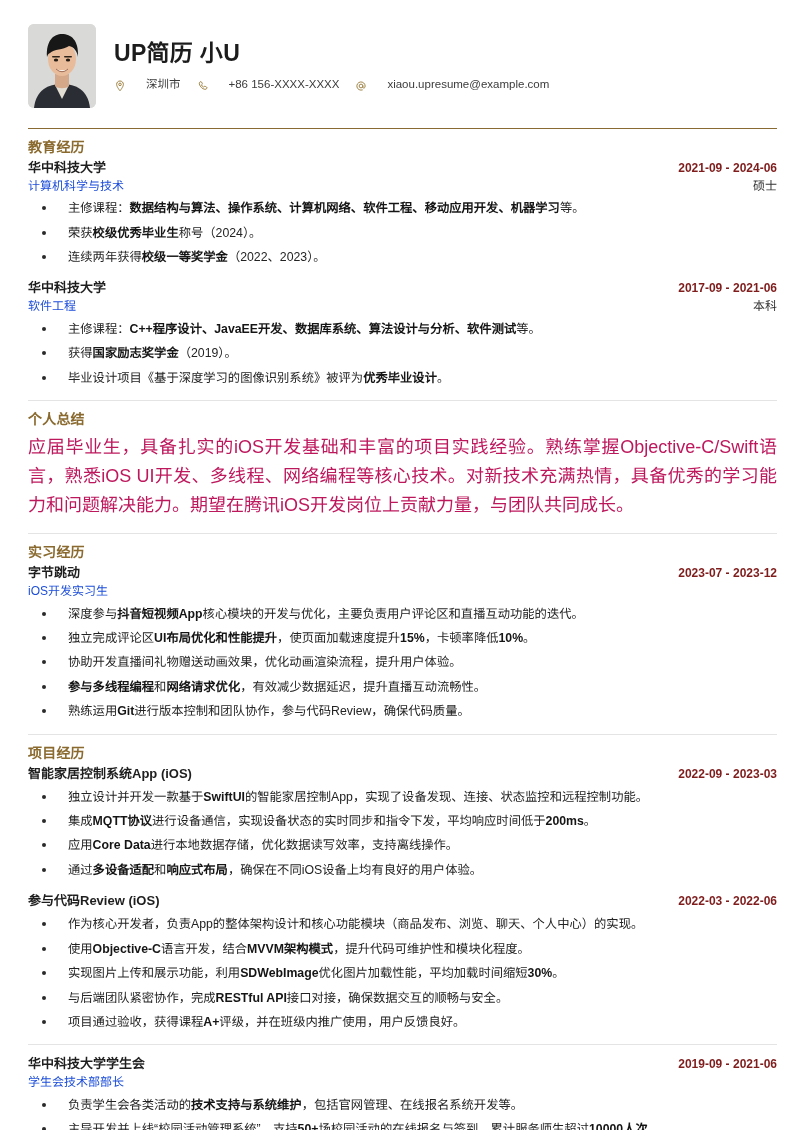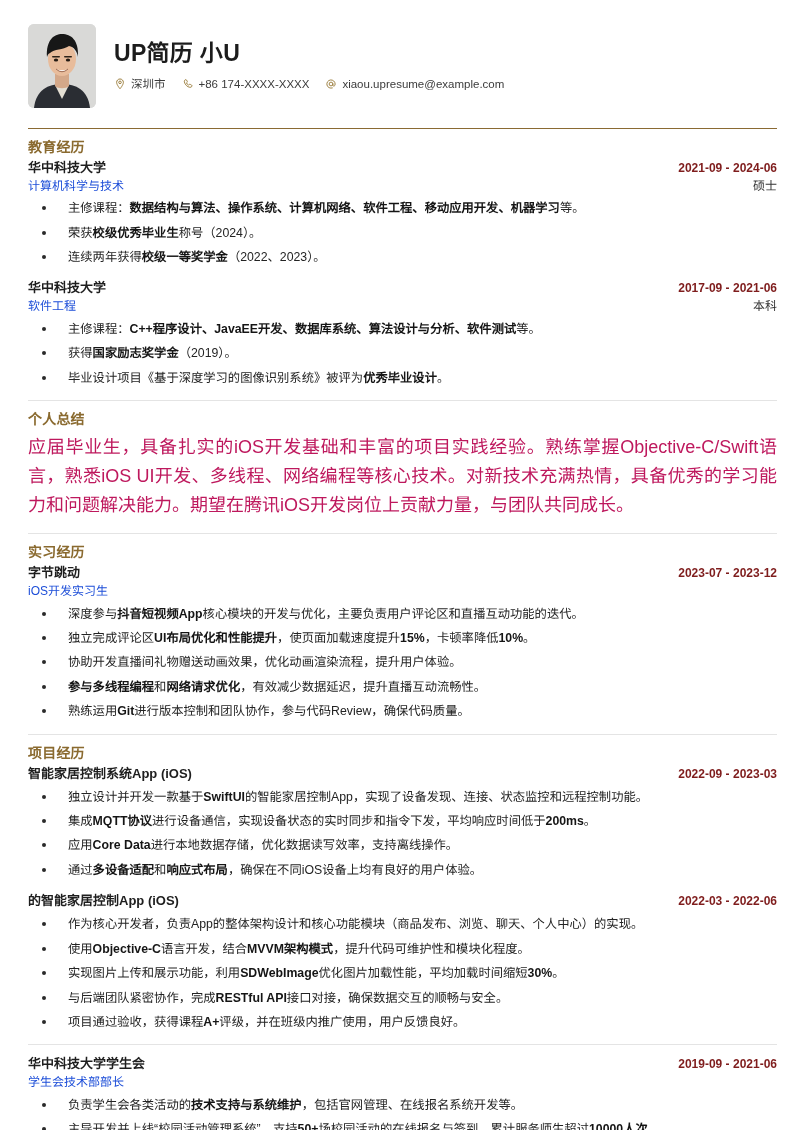--- a/index.html
+++ b/index.html
@@ -58,22 +58,22 @@
     display: flex;
     align-items: center;
     flex-wrap: wrap;
     gap: 4px 6px;
     font-size: 11.5px;
     color: #3b3b3b;
     line-height: 1.3;
   }
   .contact-item {
     display: inline-flex;
-    align-items: center;
-    gap: 5px;
+    align-items: flex-end;
+    gap: 20px;
     margin-right: 10px;
     white-space: nowrap;
   }
   .contact-item:last-child { margin-right: 0; }
   .cicon {
     display: inline-block;
     width: 12px;
     height: 12px;
     flex: 0 0 auto;
     color: #9b7d3c;
@@ -216,21 +216,21 @@
             </span>
             <span>深圳市</span>
           </span>
 
           <span class="contact-item">
             <span class="cicon">
               <svg viewBox="0 0 16 16" aria-hidden="true">
                 <path d="M4.2 2.4c.7-.5 1.5-.3 1.9.4l.9 1.6c.3.6.2 1.2-.3 1.6l-.7.6c.5 1.3 1.6 2.4 2.9 2.9l.6-.7c.4-.5 1-.6 1.6-.3l1.6.9c.7.4.9 1.2.4 1.9-.6.8-1.6 1.3-2.6 1.1C7.1 12 4 8.9 3.1 5.1c-.2-1 .3-2 1.1-2.7z" fill="none" stroke="currentColor" stroke-width="1.25" stroke-linejoin="round"></path>
               </svg>
             </span>
-            <span>+86 174-XXXX-XXXX</span>
+            <span>+86 156-XXXX-XXXX</span>
           </span>
 
           <span class="contact-item">
             <span class="cicon">
               <svg viewBox="0 0 16 16" aria-hidden="true">
                 <circle cx="8" cy="8" r="2.5" fill="none" stroke="currentColor" stroke-width="1.25"></circle>
                 <path d="M10.5 8v1.5c0 1 .8 1.6 1.7 1.3.9-.3 1.3-1.4 1.3-2.8A5.5 5.5 0 1 0 9.8 13.3" fill="none" stroke="currentColor" stroke-width="1.25" stroke-linecap="round"></path>
               </svg>
             </span>
             <span>xiaou.upresume@example.com</span>
@@ -311,21 +311,21 @@
             </div>
             <ul class="bullets">
               <li>独立设计并开发一款基于<b>SwiftUI</b>的智能家居控制App，实现了设备发现、连接、状态监控和远程控制功能。</li>
               <li>集成<b>MQTT协议</b>进行设备通信，实现设备状态的实时同步和指令下发，平均响应时间低于<b>200ms</b>。</li>
               <li>应用<b>Core Data</b>进行本地数据存储，优化数据读写效率，支持离线操作。</li>
               <li>通过<b>多设备适配</b>和<b>响应式布局</b>，确保在不同iOS设备上均有良好的用户体验。</li>
             </ul>
           </div>
           <div class="entry">
             <div class="entry-row">
-              <span class="org">的智能家居控制App (iOS)</span>
+              <span class="org">参与代码Review (iOS)</span>
               <span class="date">2022-03 - 2022-06</span>
             </div>
             <ul class="bullets">
               <li>作为核心开发者，负责App的整体架构设计和核心功能模块（商品发布、浏览、聊天、个人中心）的实现。</li>
               <li>使用<b>Objective-C</b>语言开发，结合<b>MVVM架构模式</b>，提升代码可维护性和模块化程度。</li>
               <li>实现图片上传和展示功能，利用<b>SDWebImage</b>优化图片加载性能，平均加载时间缩短<b>30%</b>。</li>
               <li>与后端团队紧密协作，完成<b>RESTful API</b>接口对接，确保数据交互的顺畅与安全。</li>
               <li>项目通过验收，获得课程<b>A+</b>评级，并在班级内推广使用，用户反馈良好。</li>
             </ul>
           </div>

